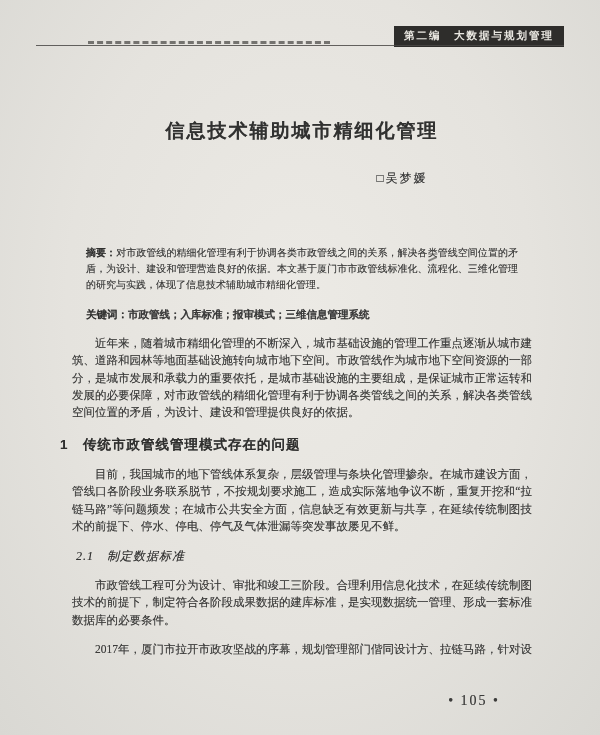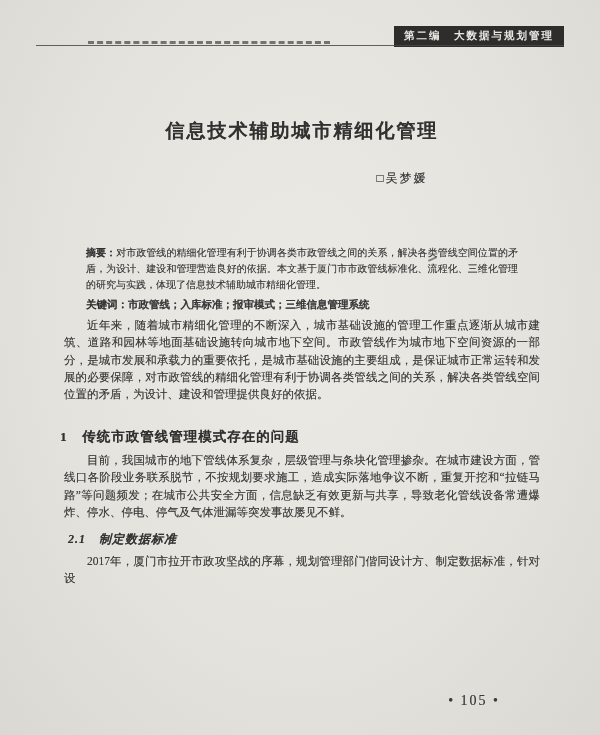--- a/index.html
+++ b/index.html
@@ -48,36 +48,36 @@
     font-family:"Liberation Sans","DejaVu Sans",sans-serif;
     font-size:12.5px;font-weight:bold;letter-spacing:1px;color:#383837;
   }
   .author{margin:26px 0 0;text-align:center;font-size:12px;}
   .author span{position:relative;left:100px;letter-spacing:2px;text-align:right;}
   .abstract-block{
     margin:58px 0 0;padding:0 26px;
     font-size:10px;line-height:1.62;text-align:justify;color:#3d3d3c;
   }
   .abstract-block .lbl{font-weight:bold;color:#2f2f2e;}
-  .keywords{margin-top:2px;padding:0 26px;font-size:10.5px;line-height:1.62;text-align:justify;}
+  .keywords{margin-top:12px;padding:0 26px;font-size:10.5px;line-height:1.62;text-align:justify;}
   .keywords .lbl{font-weight:bold;color:#2f2f2e;}
   .keywords .kw{font-weight:bold;}
   p.body{
-    margin:4px;font-size:11.5px;line-height:1.52;
+    margin:12px;font-size:11.5px;line-height:1.52;
     text-align:justify;text-indent:2em;color:#3c3c3b;
   }
   .intro{margin-top:16px;}
   h2.sec{
-    margin:24px 0 6px;
-    font-family:Liberation Serif, serif;
+    margin:14px 0 6px;
+    font-family:Liberation Sans, sans-serif;
     font-size:13.5px;font-weight:bold;letter-spacing:1px;color:#2f2f2e;
   }
   h3.subsec{
-    margin:9px 8px 5px;
-    font-size:12px;font-weight:bold;font-style:italic;letter-spacing:1px;color:#333332;
+    margin:9px 16px 5px;
+    font-size:12px;font-weight:normal;font-style:italic;letter-spacing:1px;color:#333332;
   }
   .page-number{
     position:absolute;bottom:26px;right:100px;
     font-size:14px;letter-spacing:2px;color:#3c3c3b;
   }
 </style>
 </head>
 <body>
 
 <div class="page">
@@ -99,22 +99,23 @@
       <span class="lbl">摘要：</span><span>对市政管线的精细化管理有利于协调各类市政管线之间的关系，解决各类管线空间位置的矛盾，为设计、建设和管理营造良好的依据。本文基于厦门市市政管线标准化、流程化、三维化管理的研究与实践，体现了信息技术辅助城市精细化管理。</span>
     </div>
 
     <div class="keywords">
       <span class="lbl">关键词：</span><span class="kw">市政管线；入库标准；报审模式；三维信息管理系统</span>
     </div>
 
     <p class="body intro">近年来，随着城市精细化管理的不断深入，城市基础设施的管理工作重点逐渐从城市建筑、道路和园林等地面基础设施转向城市地下空间。市政管线作为城市地下空间资源的一部分，是城市发展和承载力的重要依托，是城市基础设施的主要组成，是保证城市正常运转和发展的必要保障，对市政管线的精细化管理有利于协调各类管线之间的关系，解决各类管线空间位置的矛盾，为设计、建设和管理提供良好的依据。</p>
 
     <h2 class="sec">1　传统市政管线管理模式存在的问题</h2>
-    <p class="body">目前，我国城市的地下管线体系复杂，层级管理与条块化管理掺杂。在城市建设方面，管线口各阶段业务联系脱节，不按规划要求施工，造成实际落地争议不断，重复开挖和“拉链马路”等问题频发；在城市公共安全方面，信息缺乏有效更新与共享，导致老化管线设备常遭爆炸、停水、停电、停气及气体泄漏等突发事故屡见不鲜。</p>
+    <p class="body">目前，我国城市的地下管线体系复杂，层级管理与条块化管理掺杂。在城市建设方面，管线口各阶段业务联系脱节，不按规划要求施工，造成实际落地争议不断，重复开挖和“拉链马路”等问题频发；在城市公共安全方面，信息缺乏有效更新与共享，在延续传统制图技术的前提下、停水、停电、停气及气体泄漏等突发事故屡见不鲜。</p>
 
     <h3 class="subsec">2.1　制定数据标准</h3>
-    <p class="body">2017年，厦门市拉开市政攻坚战的序幕，规划管理部门偕同设计方、制定数据标准，针对设</p>
+    <p class="body">市政管线工程可分为设计、审批和竣工三阶段。合理利用信息化技术，在延续传统制图技术的前提下，制定符合各阶段成果数据的建库标准，是实现数据统一管理、形成一套标准数据库的必要条件。</p>
+    <p class="body">2017年，厦门市拉开市政攻坚战的序幕，规划管理部门偕同设计方、拉链马路，针对设</p>
 
   </div>
 
   <div class="page-number">• 105 •</div>
 
 </div>
 
 </body></html>

